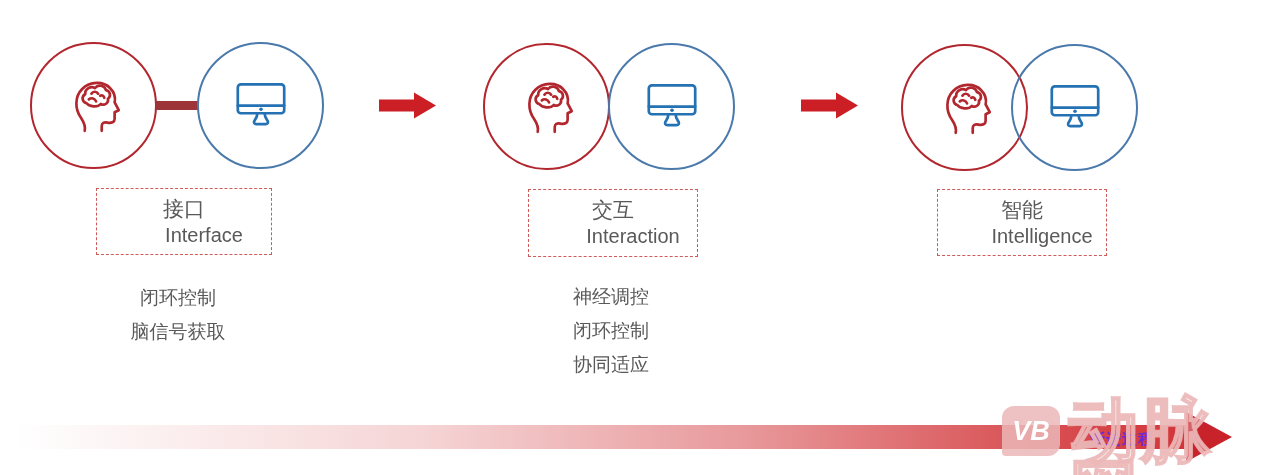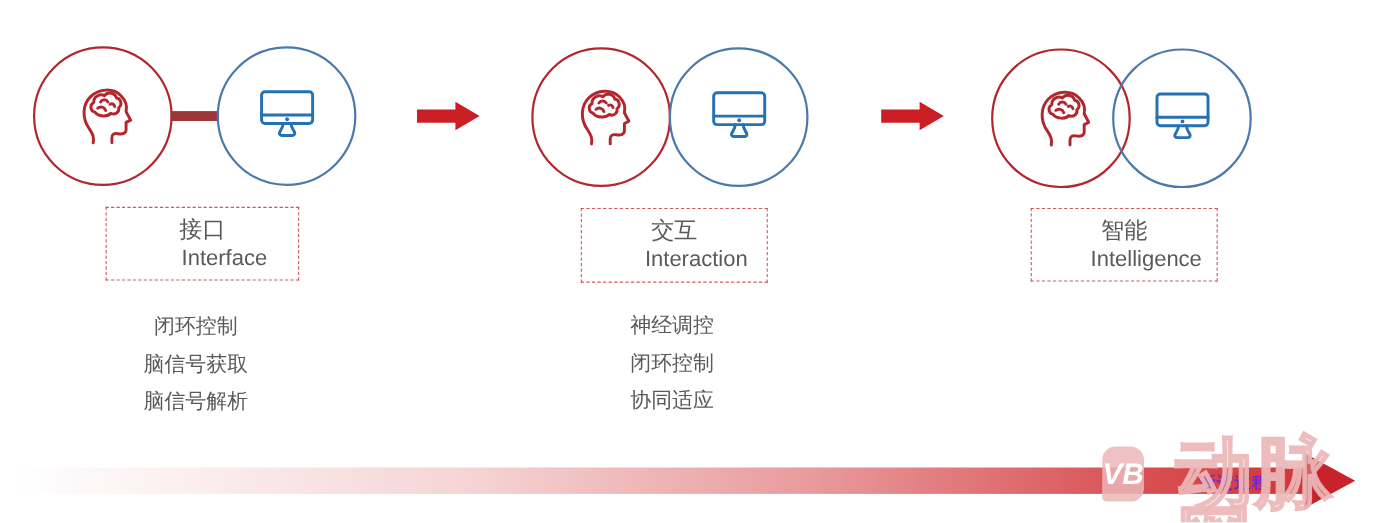--- a/index.html
+++ b/index.html
@@ -51,21 +51,21 @@
     border-top:25px solid transparent;border-bottom:25px solid transparent;
     border-left:46px solid #c8222a;
   }
   .progress-label{
     position:absolute;left:1090px;top:430px;z-index:3;
     color:#6d28d9;font-size:15px;font-weight:bold;letter-spacing:1px;
   }
   
   .watermark{position:absolute;left:0;top:0;width:100%;height:100%;z-index:5;pointer-events:none;}
   .wm-badge{
-    position:absolute;left:1002px;top:406px;width:38px;height:50px;
+    position:absolute;left:1002px;top:406px;width:58px;height:50px;
     background:rgba(235,183,183,0.85);border-radius:12px 12px 12px 4px;
     display:flex;align-items:center;justify-content:center;
     color:#ffffff;font-size:27px;font-weight:bold;font-style:italic;
   }
   .wm-text{
     position:absolute;left:1069px;top:399px;
     font-size:70px;font-weight:bold;line-height:62px;letter-spacing:2px;
     color:rgba(238,196,196,0.38);
     -webkit-text-stroke:2px rgba(235,183,183,0.9);
   }
@@ -101,21 +101,20 @@
   </div>
 
   <div class="title-box" style="left:96px;top:188px;width:176px;height:67px;">
     <div class="title-cn">接口</div>
     <div class="title-en">Interface</div>
   </div>
 
   <ul class="stage-list" style="left:30px;top:281px;width:296px;">
     <li>闭环控制</li>
     <li>脑信号获取</li>
-    <li>脑信号解析</li>
   </ul>
 
   <div class="stage-arrow" style="left:379px;top:92px;">
     <svg width="58" height="27" viewBox="0 0 58 27">
       <polygon points="0,7.5 35,7.5 35,0.5 57,13.5 35,26.5 35,19.5 0,19.5" fill="#cb1e25"></polygon>
     </svg>
   </div>
 
   <div class="circles" style="left:483px;top:43px;">
     <div class="circle red">

